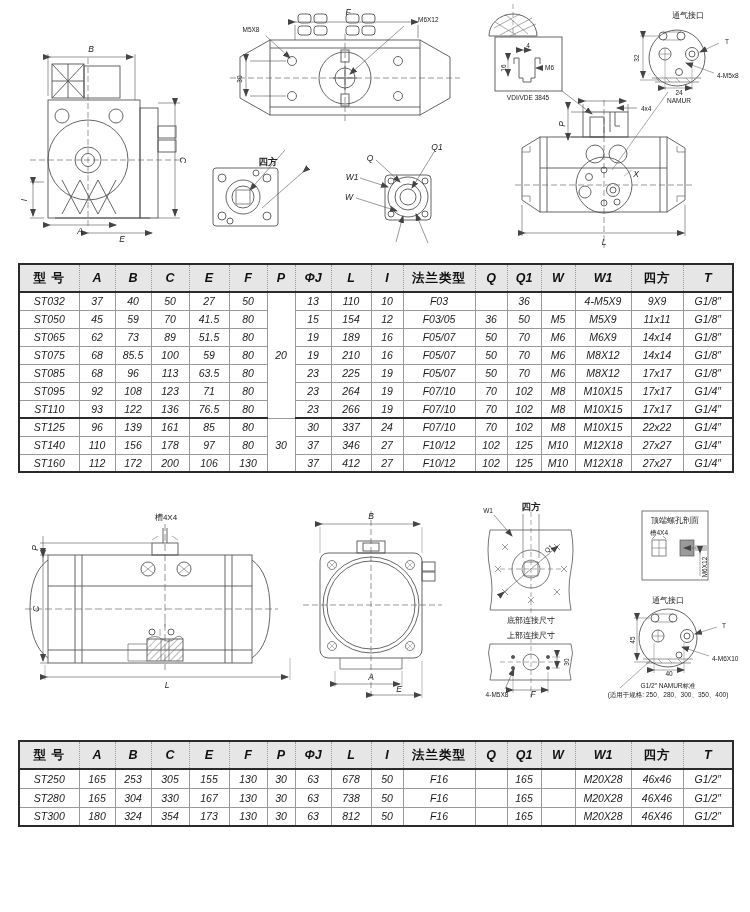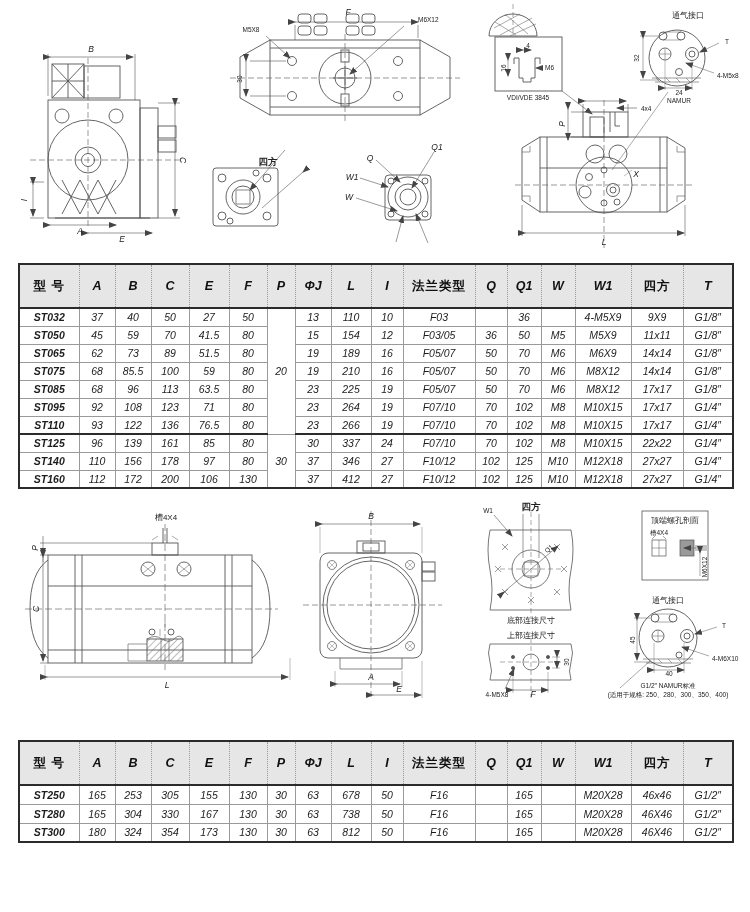--- a/index.html
+++ b/index.html
@@ -4,24 +4,24 @@
 <style>
   * { margin:0; padding:0; box-sizing:border-box; }
   body { width:750px; height:912px; background:#ffffff; font-family:"Liberation Sans", sans-serif; overflow:hidden; }
   .page { width:750px; height:912px; background:#fff; position:relative; }
   .draw-top { position:absolute; left:0; top:0; width:750px; height:262px; }
   .draw-mid { position:absolute; left:0; top:498px; width:750px; height:242px; }
   .tbl-wrap1 { position:absolute; left:18px; top:263px; width:714px; }
   .tbl-wrap2 { position:absolute; left:18px; top:740px; width:714px; }
   table.spec { width:714px; border-collapse:collapse; table-layout:fixed; border:2px solid #2b2b2b; background:#fff; }
   table.spec th { background:#e6e6e6; font-weight:bold; font-style:italic; font-size:12.5px; color:#111;
-                  border-left:1px dotted #9a9a9a; border-bottom:2px solid #2b2b2b; height:44px;margin-top:16px; }
+                  border-left:1px dotted #9a9a9a; border-bottom:2px solid #2b2b2b; height:28px;margin-top:16px; }
   table.spec th.cn { font-style:normal; font-size:12.5px; letter-spacing:1px; }
   table.spec td { border:1px solid #9a9a9a; text-align:center; font-style:italic; font-size:10.5px; color:#1c1c1c; height:18px; padding:0 1px; }
-  table.spec td.model { font-weight:bold;margin-top:37px; }
+  table.spec td.model { font-weight:normal;margin-top:37px; }
   table.spec tr.grp-end td { border-bottom:2px solid #2b2b2b; }
   #table2 td { height:19px; }
   svg text { fill:#222; }
   .dim { font-size:8.5px; font-style:italic; }
   .dimsm { font-size:6.5px; }
   .cnlbl { font-size:9.5px; font-weight:bold; }
   .cnsm { font-size:8px; }
   .cap { font-size:6.5px; }
 </style>
 </head>

